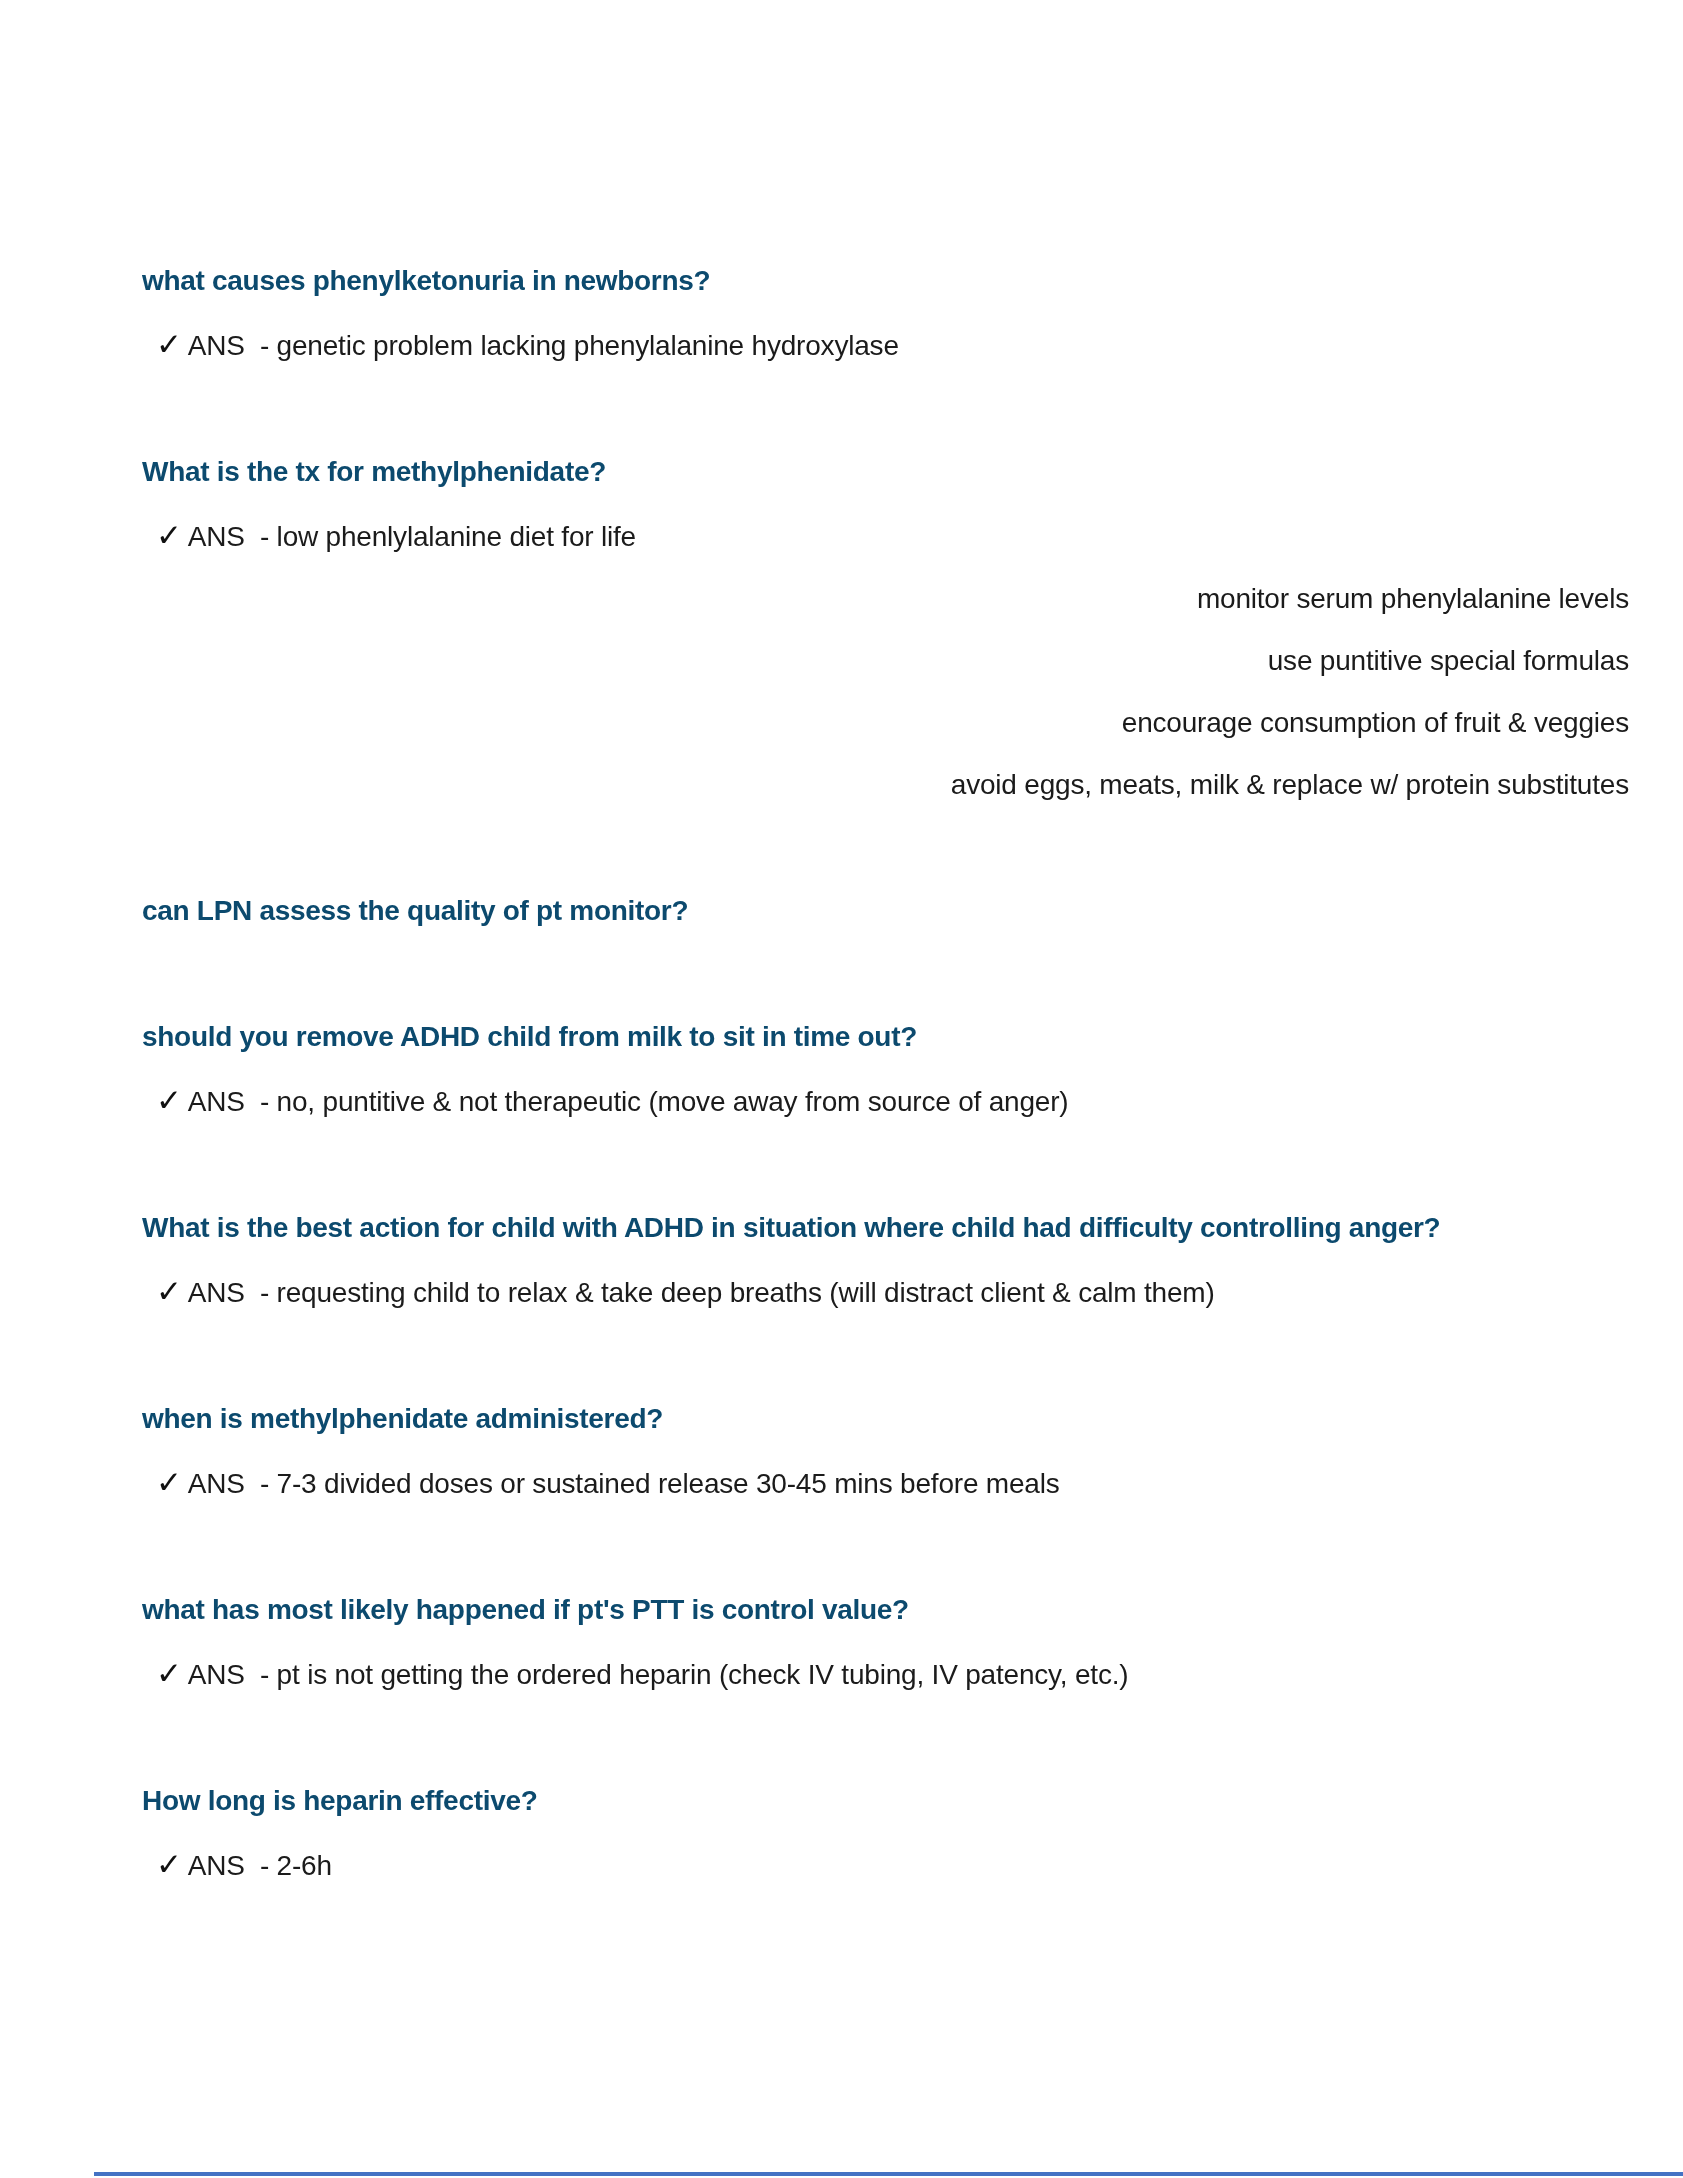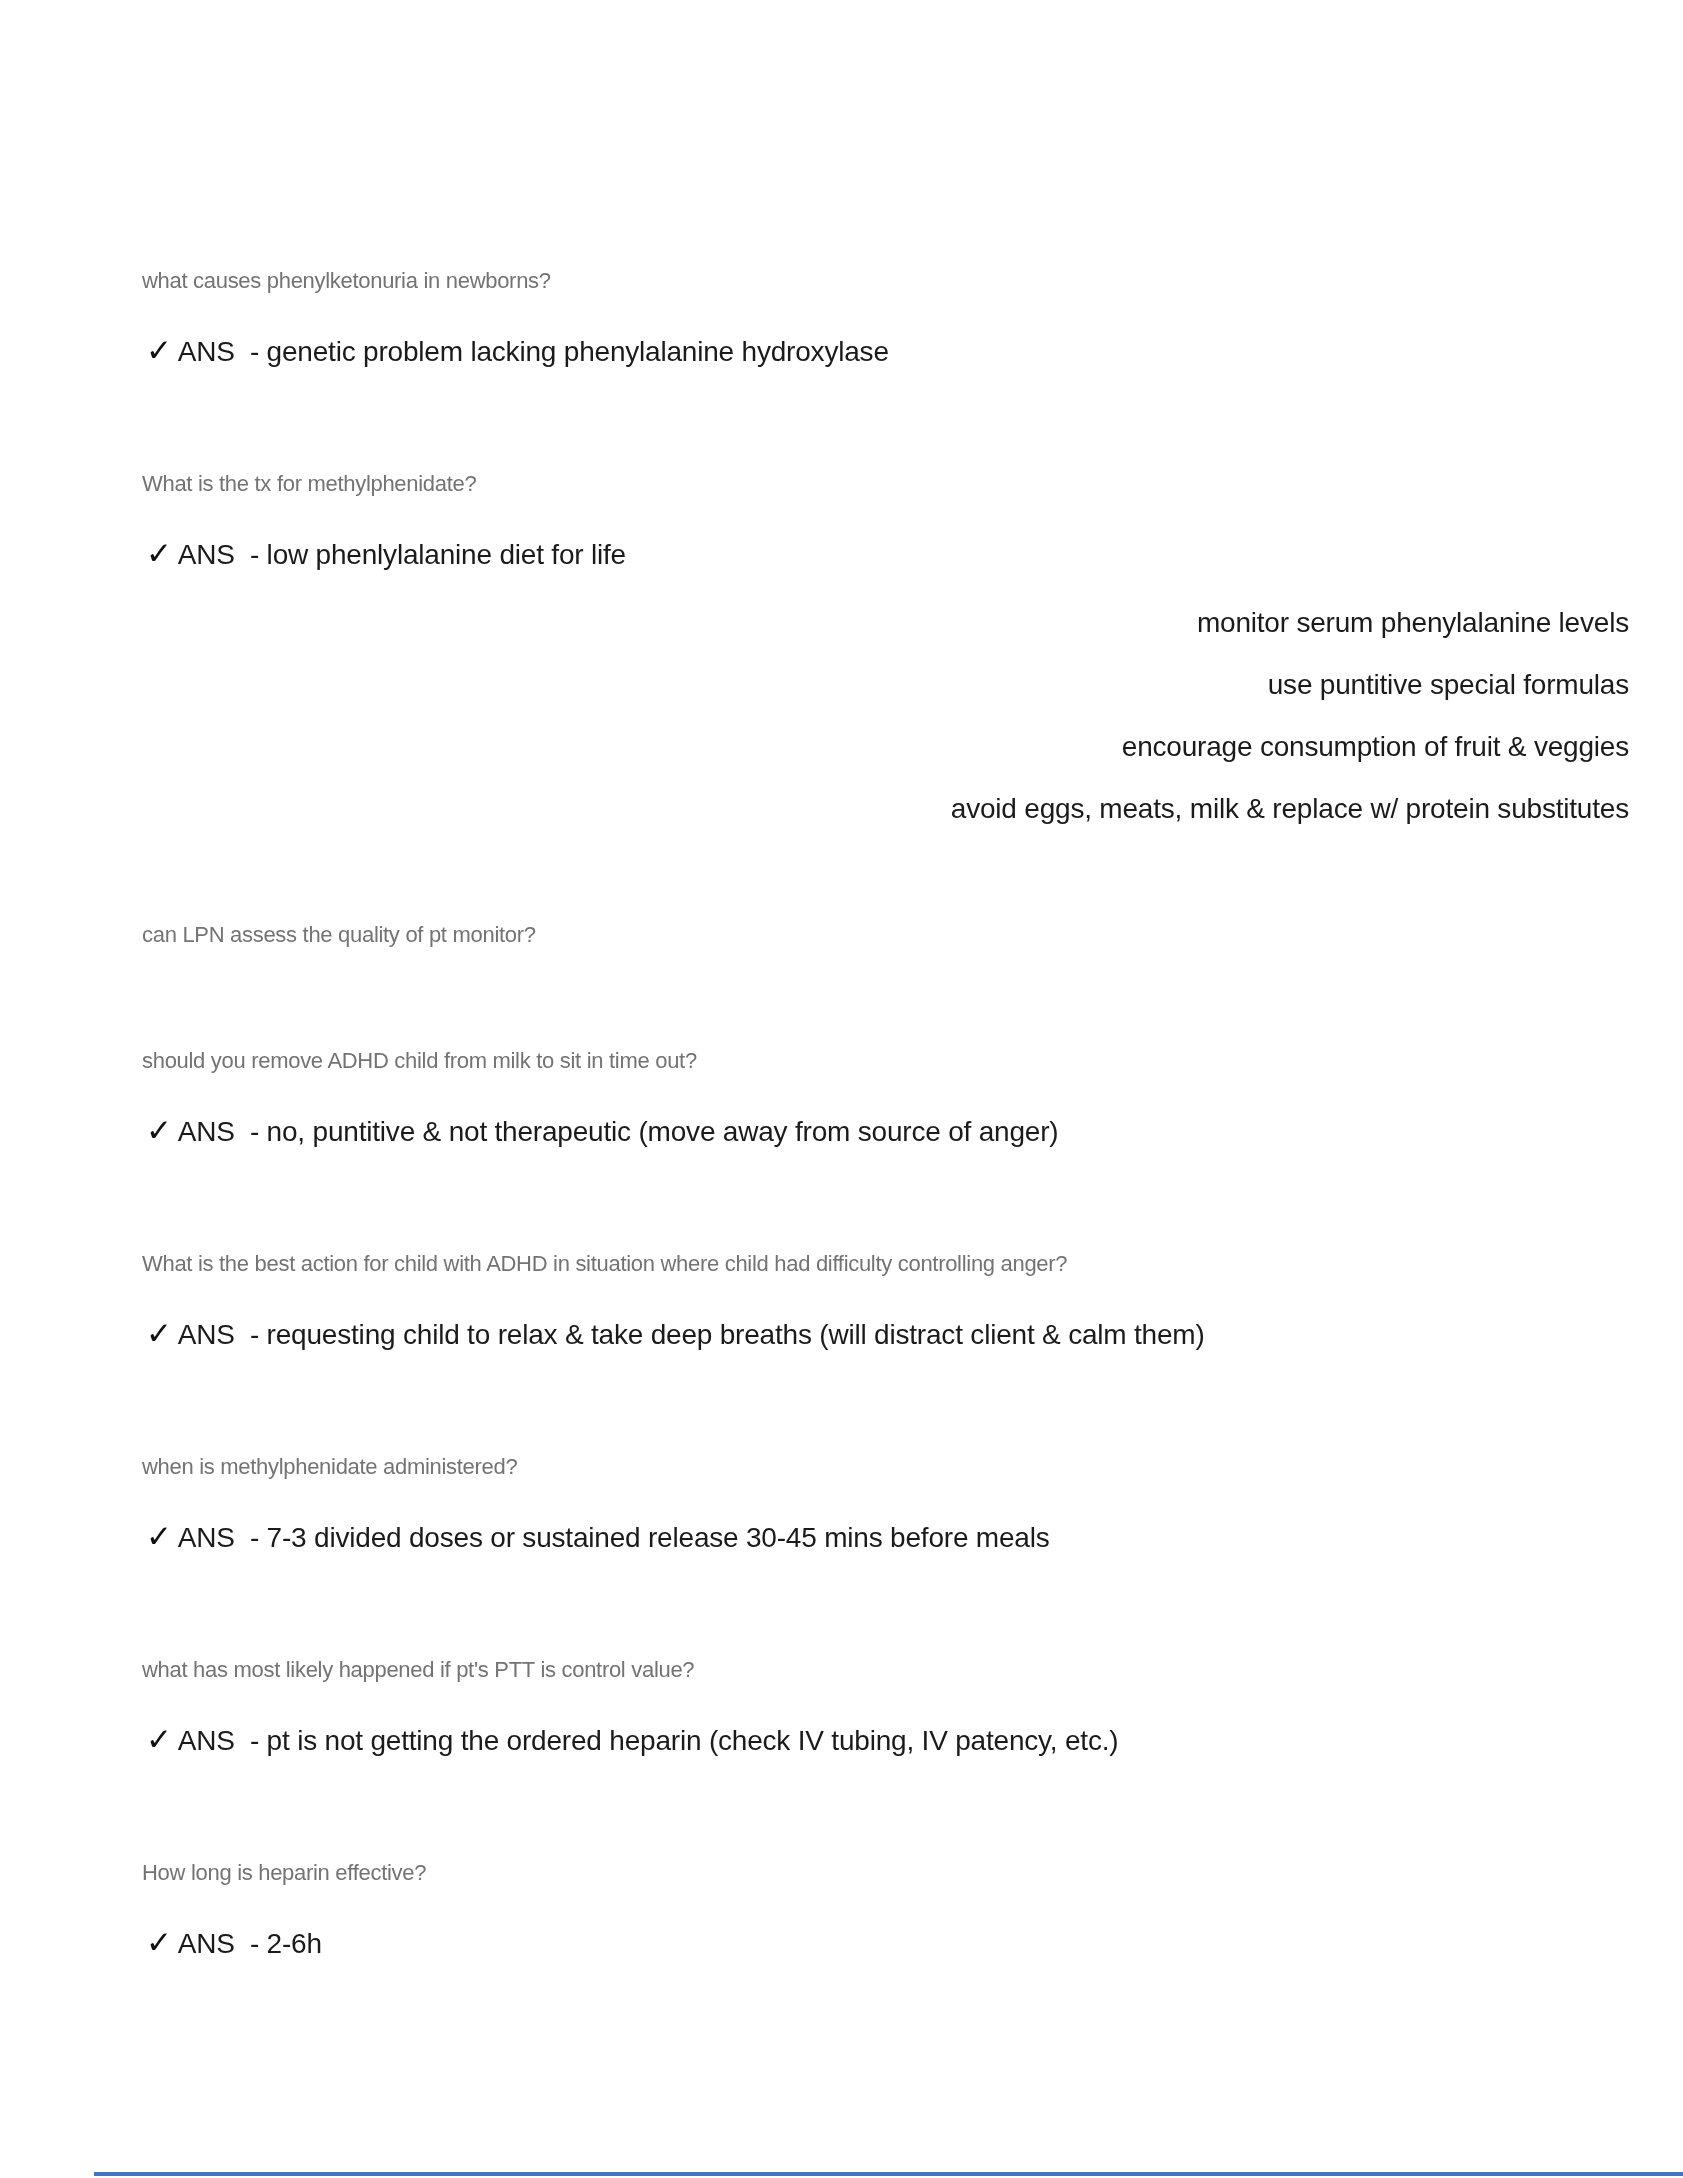--- a/index.html
+++ b/index.html
@@ -19,32 +19,32 @@
   .content {
     position: absolute;
     top: 263px;
     left: 142px;
     right: 54px;
   }
   .qa-block {
     margin: 0 0 90px 0;
   }
   .question {
-    font-size: 22px;
-    font-weight: normal;
-    color: #737373;
+    font-size: 28px;
+    font-weight: bold;
+    color: #0c4a6e;
     letter-spacing: -0.3px;
     line-height: 36px;
     margin: 0 0 27px 0;
   }
   .answer-line {
     font-size: 28px;
     font-weight: 400;
-    line-height: 48px;
-    margin: 4px;
+    line-height: 36px;
+    margin: 14px;
     white-space: pre-wrap;
     letter-spacing: -0.2px;
   }
   .check {
     font-family: "DejaVu Sans", sans-serif;
     font-size: 31px;
     font-weight: 600;
     color: #111111;
     padding-right: 6px;
   }

